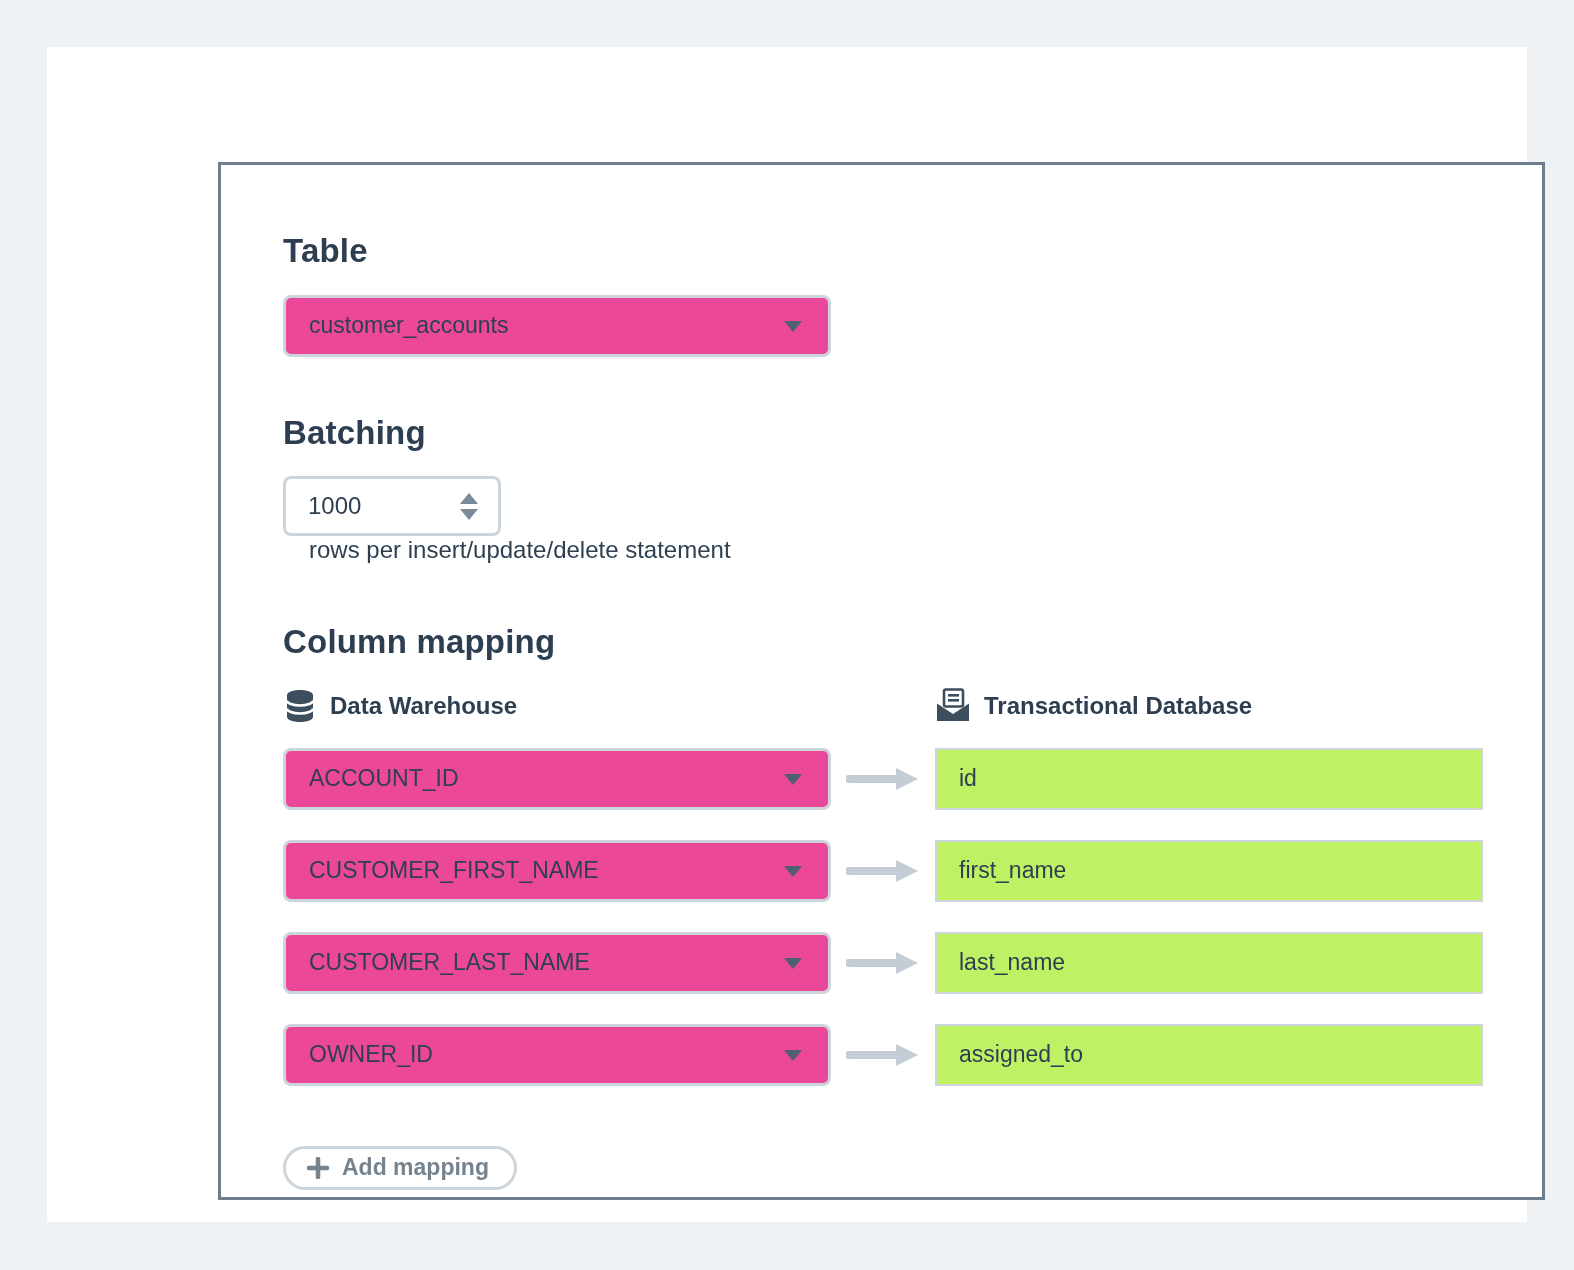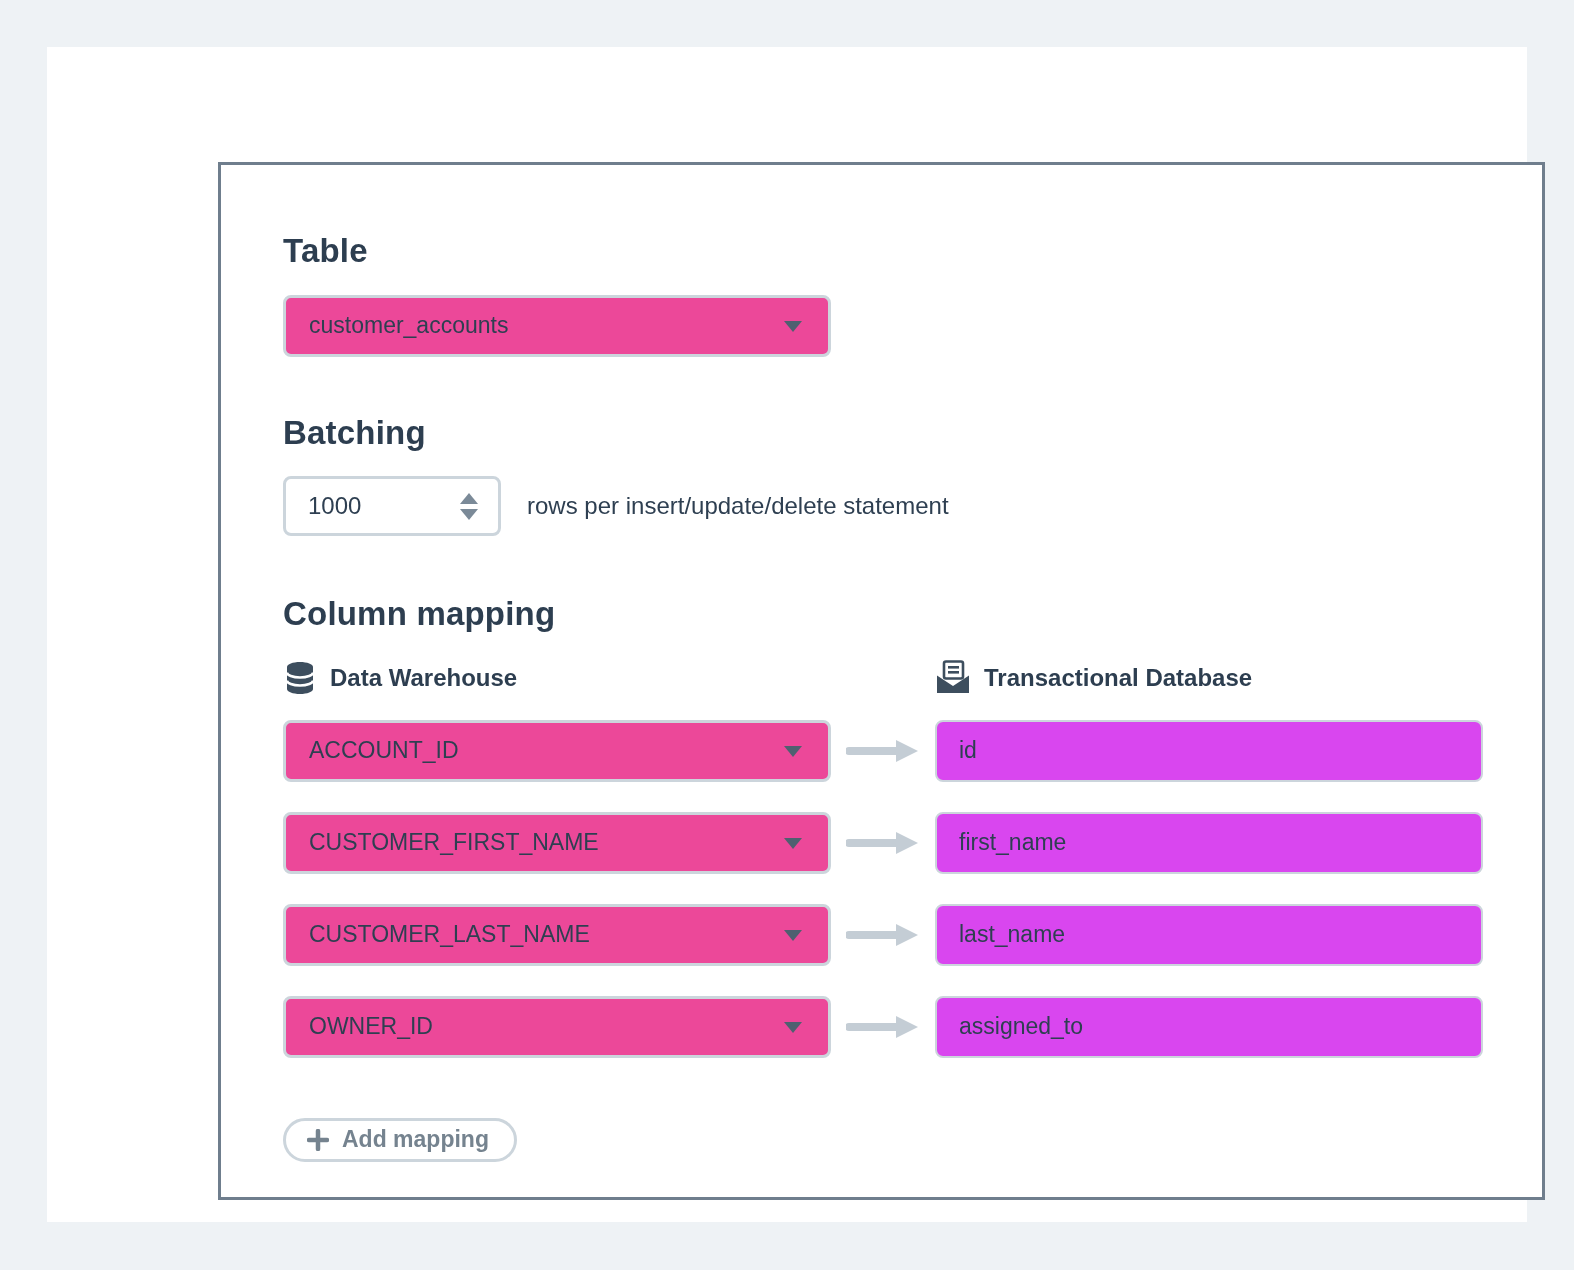--- a/index.html
+++ b/index.html
@@ -52,21 +52,21 @@
   }
   .caret {
     position: absolute;
     right: 26px; top: 50%;
     margin-top: -5px;
     width: 0; height: 0;
     border-left: 9px solid transparent;
     border-right: 9px solid transparent;
     border-top: 11px solid #4f6070;
   }
-  .inline-row { display: flex; align-items: center; }
+  .inline-row { display: flex; align-items: flex-start; flex-direction: column; }
   .stepper {
     display: flex;
     align-items: center;
     width: 218px; height: 60px;
     border: 3px solid #ccd5dc;
     border-radius: 8px;
     background: #fff;
     padding: 0 20px 0 22px;
   }
   .stepper input {
@@ -105,27 +105,27 @@
     align-items: center;
     gap: 13px;
     font-size: 24px;
     font-weight: 700;
     color: #2d3e50;
   }
   .arrow-cell { display: flex; justify-content: center; align-items: center; }
   .map-input {
     width: 548px; height: 62px;
     border: 2px solid #ccd5dc;
-    border-radius: 8px;
+    border-radius: 0;
     padding: 0 22px;
     font-family: inherit;
     font-size: 23px;
     color: #2e3f51;
     outline: none;
-    background: #d946ef;
+    background: #bef264;
   }
   .add-pill {
     display: inline-flex;
     align-items: center;
     gap: 13px;
     height: 44px;
     padding: 0 25px 0 21px;
     margin-top: 30px;
     border: 3px solid #ccd5dc;
     border-radius: 28px;

